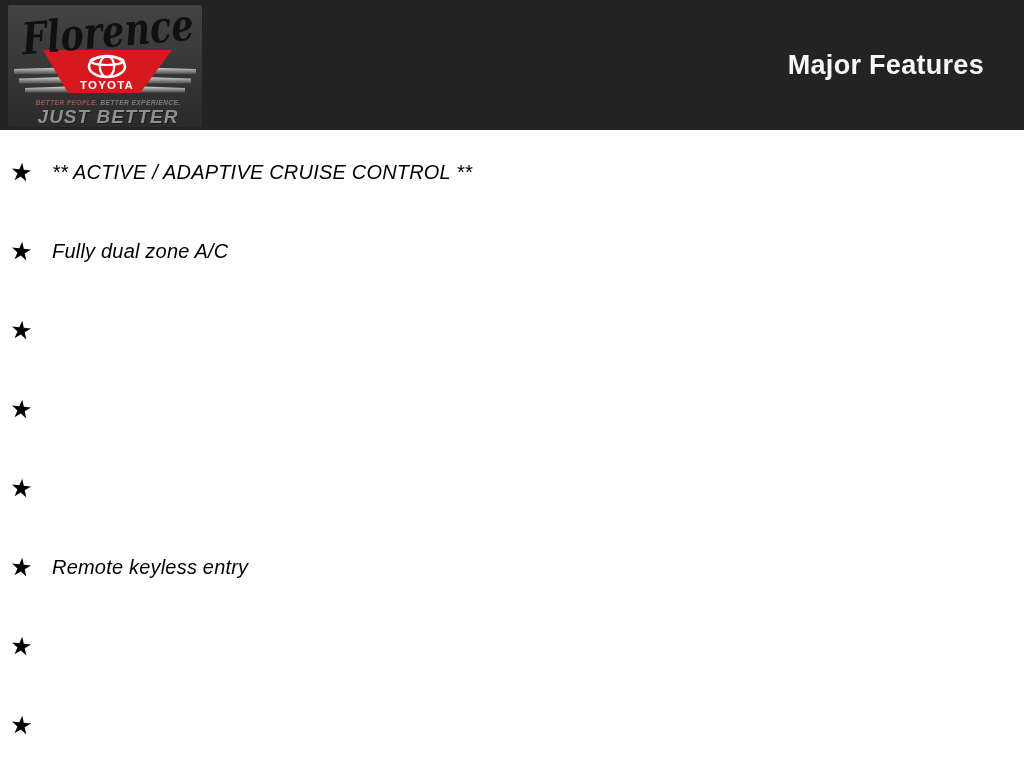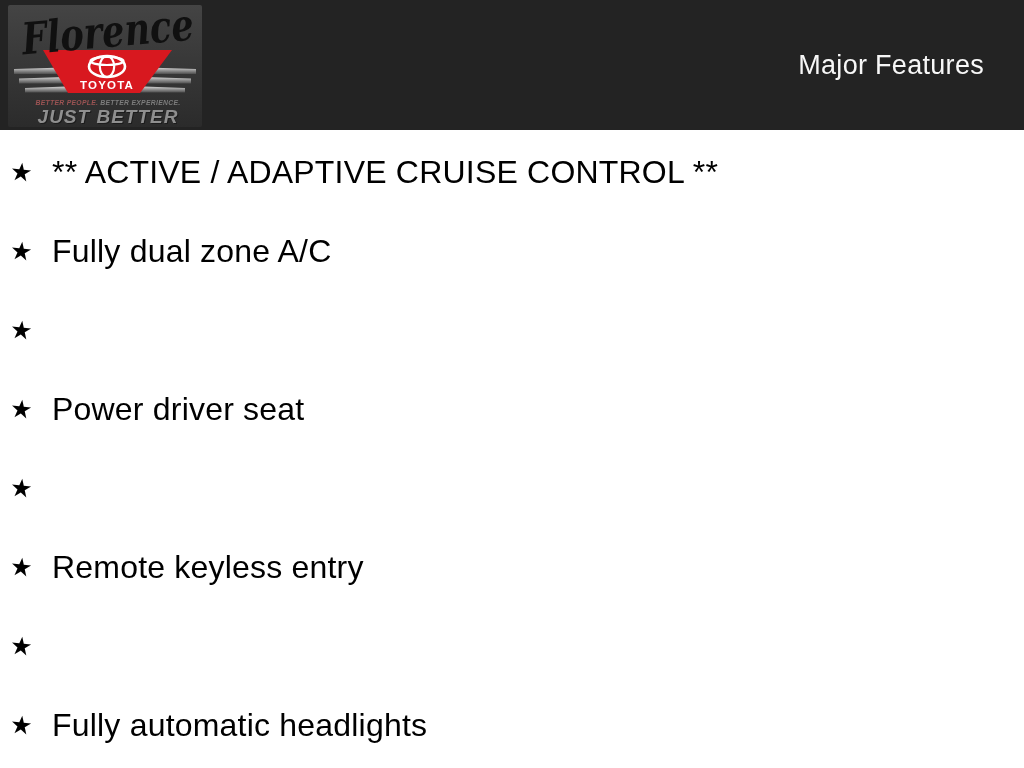--- a/index.html
+++ b/index.html
@@ -29,21 +29,21 @@
   .logo-wrap {
     position: absolute;
     left: 8px;
     top: 5px;
     width: 194px;
     height: 122px;
   }
   .header-title {
     color: #f7f7f7;
     font-size: 27px;
-    font-weight: 400;
+    font-weight: 700;
     letter-spacing: 0.3px;
   }
   .features {
     padding-top: 3px;
   }
   .feature-row {
     height: 79px;
     display: flex;
     align-items: center;
     padding-left: 10px;
@@ -53,24 +53,25 @@
     font-size: 25px;
     color: #000;
     width: 30px;
     flex: 0 0 30px;
     text-align: left;
     transform: rotate(6deg);
     line-height: 1;
   }
   .feature-label {
     margin-left: 12px;
-    font-size: 32px;
+    font-size: 20px;
     color: #000;
     letter-spacing: 0.2px;
     white-space: nowrap;
+    font-style: italic;
   }
   svg text { user-select: none; }
 </style>
 </head>
 <body>
 
 <div class="header">
   <div class="logo-wrap">
     <svg width="194" height="122" viewBox="0 0 194 122">
       <defs>
@@ -125,29 +126,27 @@
     </div>
     <div class="feature-row">
       <span class="star">★</span>
       <span class="feature-label">Fully dual zone A/C</span>
     </div>
     <div class="feature-row">
       <span class="star">★</span>
     </div>
     <div class="feature-row">
       <span class="star">★</span>
-      <span class="feature-label">Power driver seat</span>
     </div>
     <div class="feature-row">
       <span class="star">★</span>
     </div>
     <div class="feature-row">
       <span class="star">★</span>
       <span class="feature-label">Remote keyless entry</span>
     </div>
     <div class="feature-row">
       <span class="star">★</span>
     </div>
     <div class="feature-row">
       <span class="star">★</span>
-      <span class="feature-label">Fully automatic headlights</span>
     </div>
   </div>
 
 </body></html>

